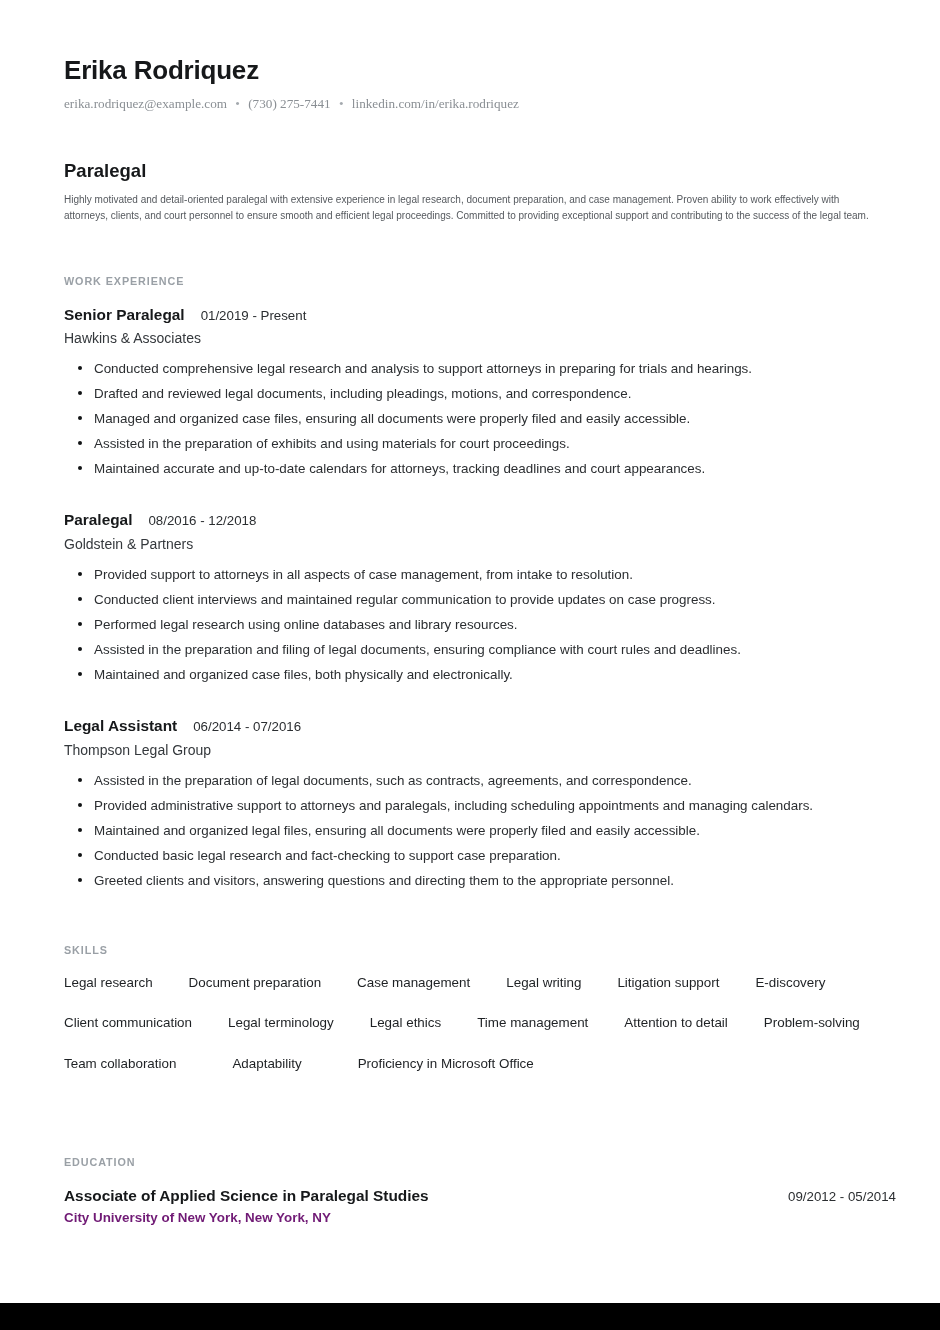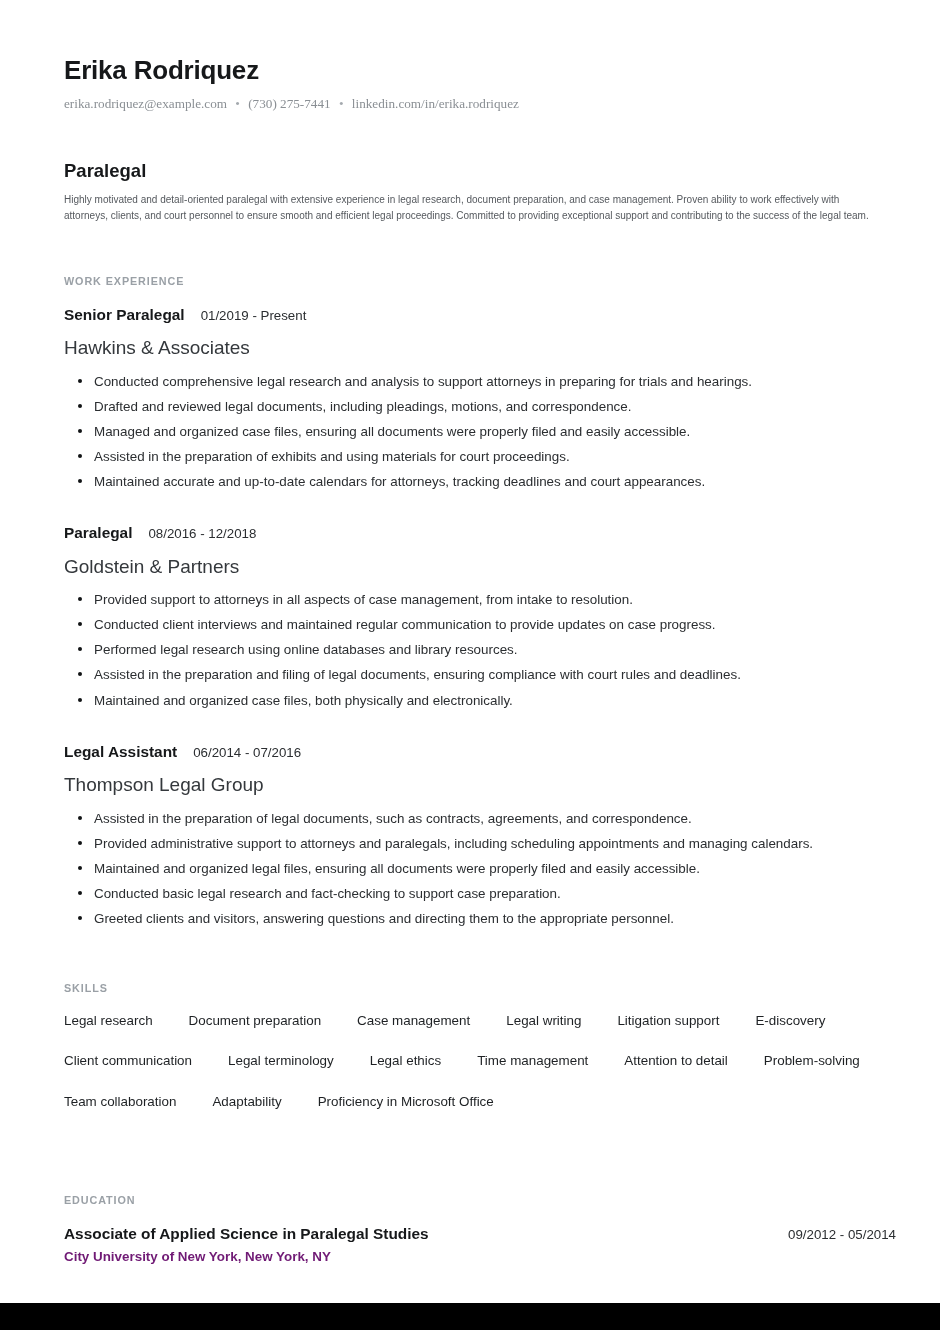--- a/index.html
+++ b/index.html
@@ -105,23 +105,23 @@
     line-height: 1.25;
   }
   .job-date {
     font-size: 13.3px;
     color: #2b2e31;
     line-height: 1.25;
     white-space: nowrap;
     padding-left: 16px;
   }
   .job-company {
-    font-size: 19px;
+    font-size: 14px;
     color: #34383c;
-    margin-top: 11px;
+    margin-top: 5px;
     line-height: 1.35;
   }
   ul.bullets {
     list-style: none;
     margin: 9px 0 0 0;
     padding: 0;
   }
   ul.bullets li {
     position: relative;
     font-size: 13.4px;
@@ -142,21 +142,21 @@
   }
 
   
   .skills-rows { margin-top: 2px; }
   .skills-row {
     display: flex;
     flex-wrap: nowrap;
     align-items: baseline;
     margin-bottom: 23px;
   }
-  .skills-row:last-child { margin-bottom: 0; }
+  .skills-row:last-child { margin-bottom: 0; gap: 20px; }
   .skill {
     font-size: 13.4px;
     color: #1e2124;
     white-space: nowrap;
     margin-right: 36px;
     line-height: 1.3;
   }
   .skill:last-child { margin-right: 0; }
 
   

